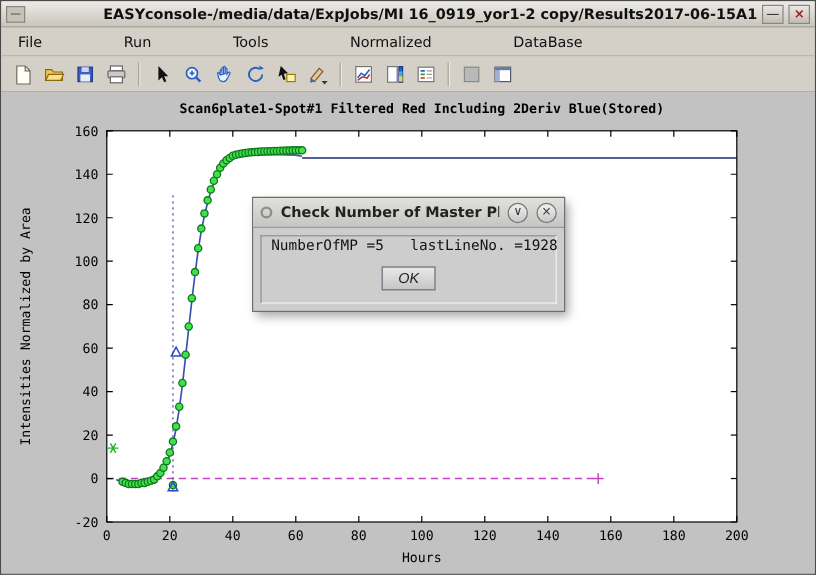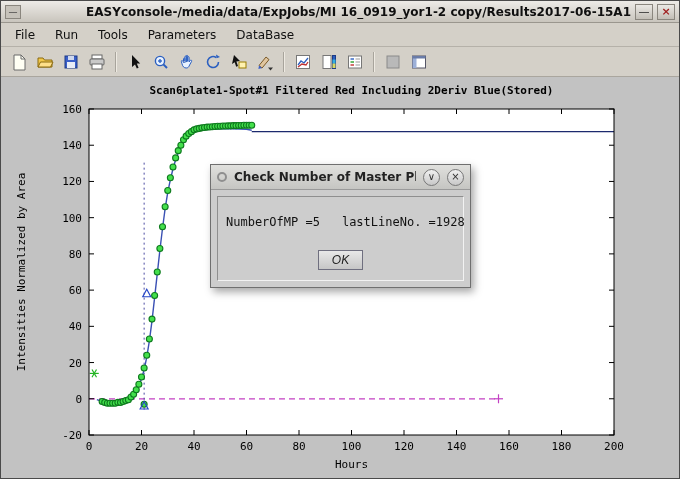--- a/index.html
+++ b/index.html
@@ -17,21 +17,21 @@
               display:flex; align-items:center; justify-content:center; font-size:9px; color:#333; }
   .title-text { flex:1; font-weight:bold; font-size:12px; color:#101010;
                 padding-left:4px; white-space:nowrap; overflow:hidden;text-align:right; }
   .win-btn { width:18px; height:16px; border:1px solid #8a867e;
              background:linear-gradient(#eae8e4,#c2beb6); display:flex; align-items:center;
              justify-content:center; font-size:11px; line-height:1; color:#222; }
   .win-btn.close { color:#a02020; font-weight:bold; }
 
   
   .menubar { height:24px; flex:0 0 24px; display:flex; align-items:center; padding:0 4px;
-             background:#d4d0c8; border-bottom:1px solid #b5b1a9; font-size:12px; }
+             background:#d4d0c8; border-bottom:1px solid #b5b1a9; font-size:12px;gap:48px; }
   .menu-item { padding:4px 10px; color:#101010; }
 
   
   .toolbar { height:30px; flex:0 0 30px; display:flex; align-items:center; padding:0 5px;
              background:#d4d0c8; border-bottom:1px solid #aaa69e; }
   .tb-btn { width:26px; height:26px; display:flex; align-items:center; justify-content:center; }
   .tb-sep { width:2px; height:20px; border-left:1px solid #a8a49c; border-right:1px solid #eeeae2;
             margin:0 5px; }
 
   
@@ -46,21 +46,21 @@
   .dlg-titlebar { height:25px; background:linear-gradient(#e0e0dd,#c5c5c2); display:flex;
                   align-items:center; gap:7px; padding:0 6px; border-bottom:1px solid #9a9a9a; }
   .dlg-dot { width:10px; height:10px; border-radius:50%; border:2px solid #8f8f8f; }
   .dlg-title { flex:1; font-weight:bold; font-size:12px; color:#222; white-space:nowrap; overflow:hidden; }
   .dlg-circle-btn { width:17px; height:17px; border-radius:50%; border:1px solid #777;
                     background:linear-gradient(#f0f0f0,#c8c8c8); display:flex; align-items:center;
                     justify-content:center; font-size:10px; line-height:1; color:#333; }
   .dlg-body { padding:6px; }
   .dlg-inner { border-top:1px solid #8f8f8f; border-left:1px solid #8f8f8f;
                border-bottom:1px solid #f2f2f2; border-right:1px solid #f2f2f2;
-               padding:18px 8px 10px; display:flex; flex-direction:column; gap:21px; }
+               padding:0 8px 10px; display:flex; flex-direction:column; gap:11px; }
   .dlg-msg { display:flex; gap:22px; font-family:"DejaVu Sans Mono", monospace;
              font-size:12px; color:#111; white-space:nowrap; }
   .ok-btn { align-self:center; padding:2px 13px; font-size:12px; color:#222;
             background:linear-gradient(#e8e8e8,#c6c6c6); border:1px solid #6f6f7f;font-style:italic; }
 </style>
 </head>
 <body>
 
 <div class="window">
 
@@ -68,21 +68,21 @@
     <div class="win-icon">—</div>
     <div class="title-text">EASYconsole-/media/data/ExpJobs/MI 16_0919_yor1-2 copy/Results2017-06-15A1</div>
     <div class="win-btn">—</div>
     <div class="win-btn close">×</div>
   </div>
 
   <div class="menubar">
     <span class="menu-item">File</span>
     <span class="menu-item">Run</span>
     <span class="menu-item">Tools</span>
-    <span class="menu-item">Parameters</span>
+    <span class="menu-item">Normalized</span>
     <span class="menu-item">DataBase</span>
   </div>
 
   <div class="toolbar">
     <div class="tb-btn">
       <svg width="18" height="18" viewBox="0 0 18 18">
           <path d="M4 2h7l4 4v11H4z" fill="#fffff4" stroke="#6a6a6a"></path>
           <path d="M11 2v4h4" fill="none" stroke="#6a6a6a"></path>
         </svg>
     </div>

